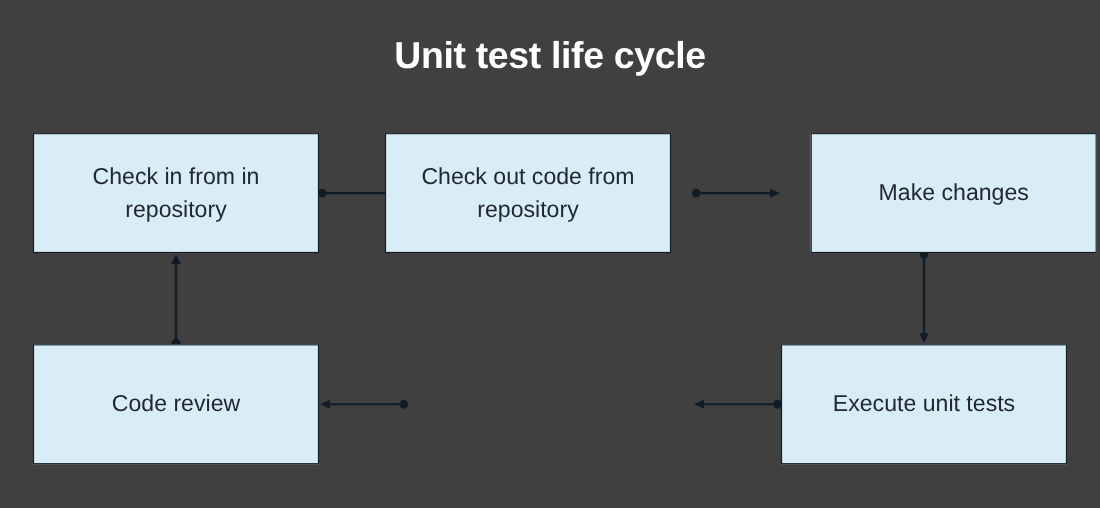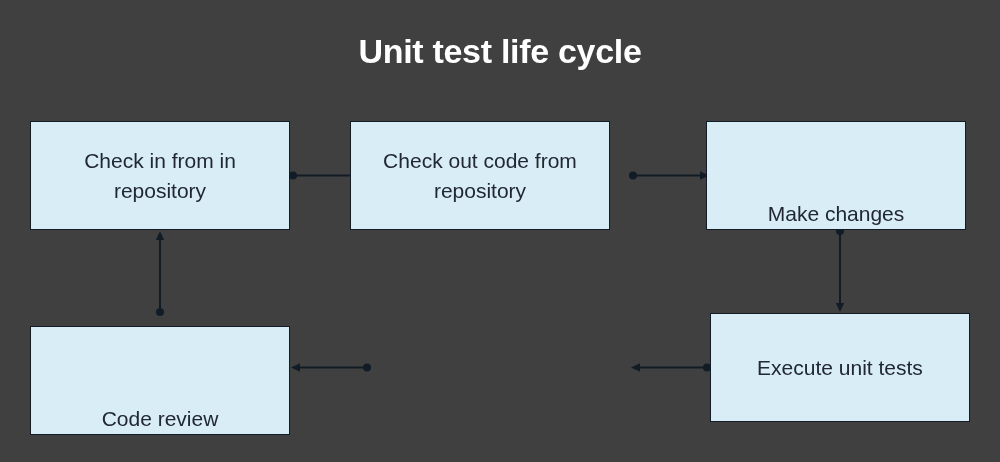--- a/index.html
+++ b/index.html
@@ -56,22 +56,22 @@
   }
   .node-label {
     display: inline-block;
     max-width: 222px;
     font-size: 21px;
     line-height: 30px;
     color: #212833;
   }
   .n1 { left: 30px;  top: 121px; }
   .n2 { left: 350px; top: 121px; }
-  .n3 { left: 706px; top: 121px; align-items: flex-end; }
-  .n4 { left: 30px;  top: 326px; align-items: flex-end; }
+  .n3 { left: 737px; top: 121px; }
+  .n4 { left: 30px;  top: 313px; }
   .n5 { left: 370px; top: 313px; }
   .n6 { left: 710px; top: 313px; }
 </style>
 </head>
 <body>
 
 <div class="canvas">
 
   <h1 class="title">Unit test life cycle</h1>
 

